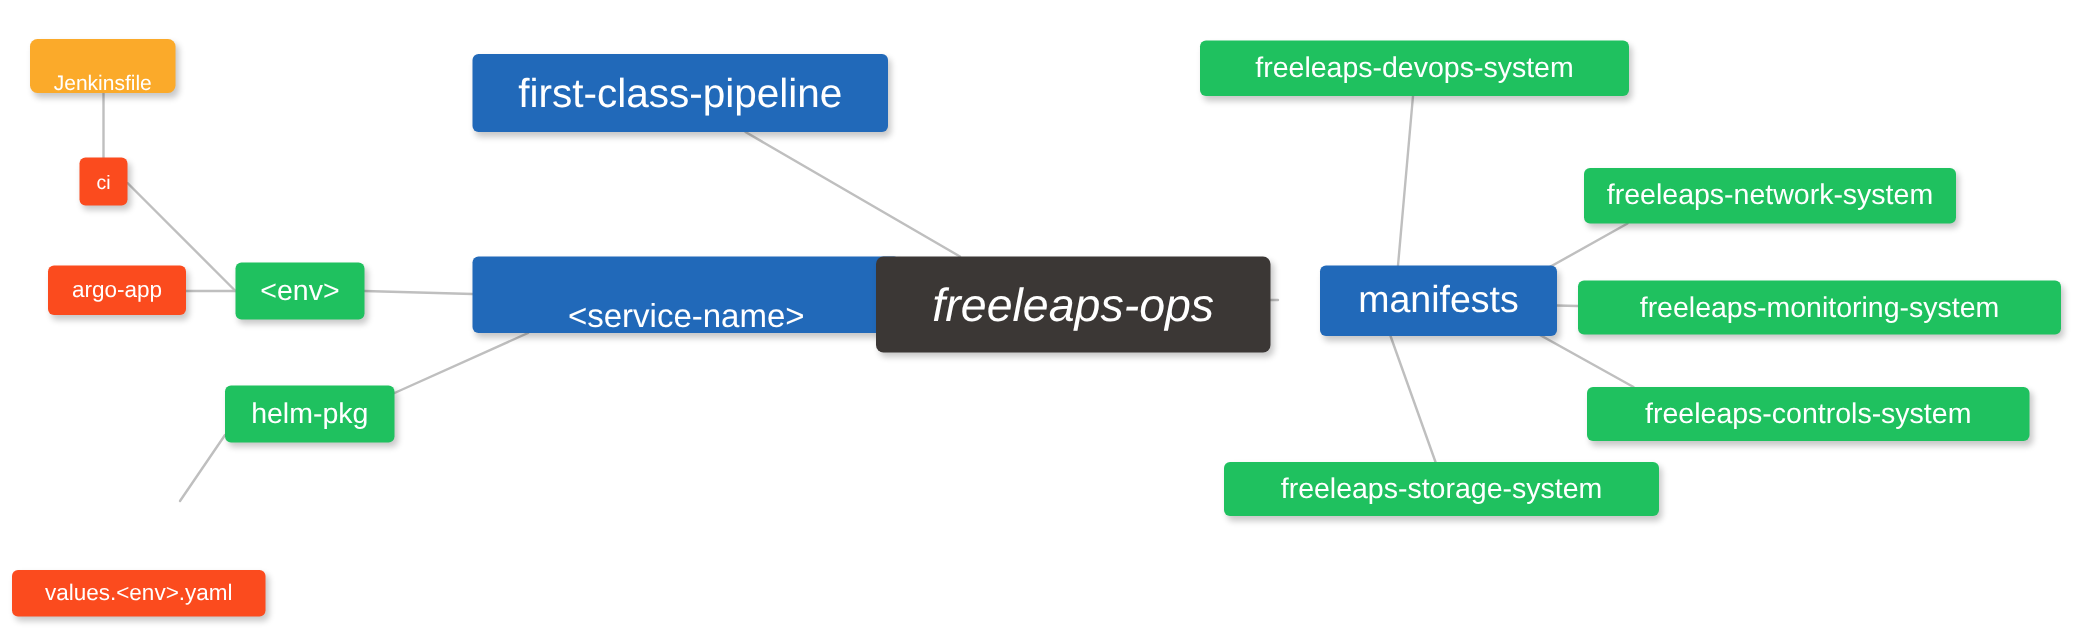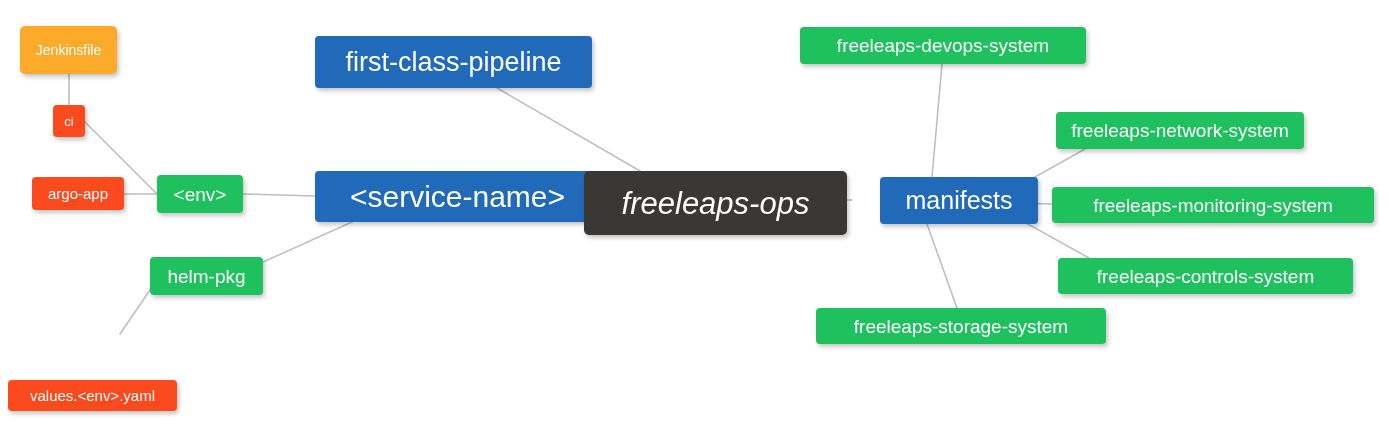--- a/index.html
+++ b/index.html
@@ -59,42 +59,42 @@
       <line x1="497" y1="88" x2="640" y2="171" stroke="#bfbfbf" stroke-width="1.6" stroke-linecap="round"></line>
       <line x1="568" y1="196" x2="584" y2="199" stroke="#bfbfbf" stroke-width="1.6" stroke-linecap="round"></line>
       <line x1="847" y1="200" x2="852" y2="200" stroke="#bfbfbf" stroke-width="1.6" stroke-linecap="round"></line>
       <line x1="932" y1="177" x2="942" y2="64" stroke="#bfbfbf" stroke-width="1.6" stroke-linecap="round"></line>
       <line x1="1010" y1="191" x2="1085" y2="149" stroke="#bfbfbf" stroke-width="1.6" stroke-linecap="round"></line>
       <line x1="1010" y1="203" x2="1052" y2="204" stroke="#bfbfbf" stroke-width="1.6" stroke-linecap="round"></line>
       <line x1="1010" y1="214" x2="1089" y2="258" stroke="#bfbfbf" stroke-width="1.6" stroke-linecap="round"></line>
       <line x1="927" y1="224" x2="957" y2="308" stroke="#bfbfbf" stroke-width="1.6" stroke-linecap="round"></line>
     </svg>
   <div id="node-layer">
-      <div class="node" style="left: 20px; top: 26px; width: 97px; height: 48px; background: rgb(251, 170, 42); font-size: 14px; border-radius: 5px;">
+      <div class="node" style="left: 20px; top: 26px; width: 97px; height: 36px; background: rgb(251, 170, 42); font-size: 14px; border-radius: 5px; align-items: flex-end;">
         <span>Jenkinsfile</span>
       </div>
       <div class="node" style="left: 53px; top: 105px; width: 32px; height: 32px; background: rgb(251, 75, 30); font-size: 13px; border-radius: 4px; text-align: center;">
         <span>ci</span>
       </div>
       <div class="node" style="left: 32px; top: 177px; width: 92px; height: 33px; background: rgb(251, 75, 30); font-size: 15px; border-radius: 4px;">
         <span>argo-app</span>
       </div>
       <div class="node" style="left: 157px; top: 175px; width: 86px; height: 38px; background: rgb(31, 193, 95); font-size: 19px; border-radius: 4px;">
         <span>&lt;env&gt;</span>
       </div>
       <div class="node" style="left: 150px; top: 257px; width: 113px; height: 38px; background: rgb(31, 193, 95); font-size: 19px; border-radius: 4px;">
         <span>helm-pkg</span>
       </div>
       <div class="node" style="left: 8px; top: 334px; width: 169px; height: 31px; background: rgb(251, 75, 30); font-size: 15px; border-radius: 4px; margin-top: 46px;">
         <span>values.&lt;env&gt;.yaml</span>
       </div>
       <div class="node" style="left: 315px; top: 36px; width: 277px; height: 52px; background: rgb(33, 105, 185); font-size: 27px; border-radius: 4px;">
         <span>first-class-pipeline</span>
       </div>
-      <div class="node" style="left: 315px; top: 171px; width: 285px; height: 51px; background: rgb(33, 105, 185); font-size: 30px; border-radius: 4px;">
+      <div class="node" style="left: 315px; top: 171px; width: 285px; height: 51px; background: rgb(33, 105, 185); font-size: 22px; border-radius: 4px; align-items: flex-end;">
         <span>&lt;service-name&gt;</span>
       </div>
       <div class="node root" style="left: 584px; top: 171px; width: 263px; height: 64px; background: rgb(59, 55, 53); font-size: 31px; border-radius: 5px; font-style: italic;">
         <span>freeleaps-ops</span>
       </div>
       <div class="node" style="left: 852px; top: 177px; width: 158px; height: 47px; background: rgb(33, 105, 185); font-size: 25px; border-radius: 4px; margin-left: 28px;">
         <span>manifests</span>
       </div>
       <div class="node" style="left: 800px; top: 27px; width: 286px; height: 37px; background: rgb(31, 193, 95); font-size: 19px; border-radius: 4px;">
         <span>freeleaps-devops-system</span>

